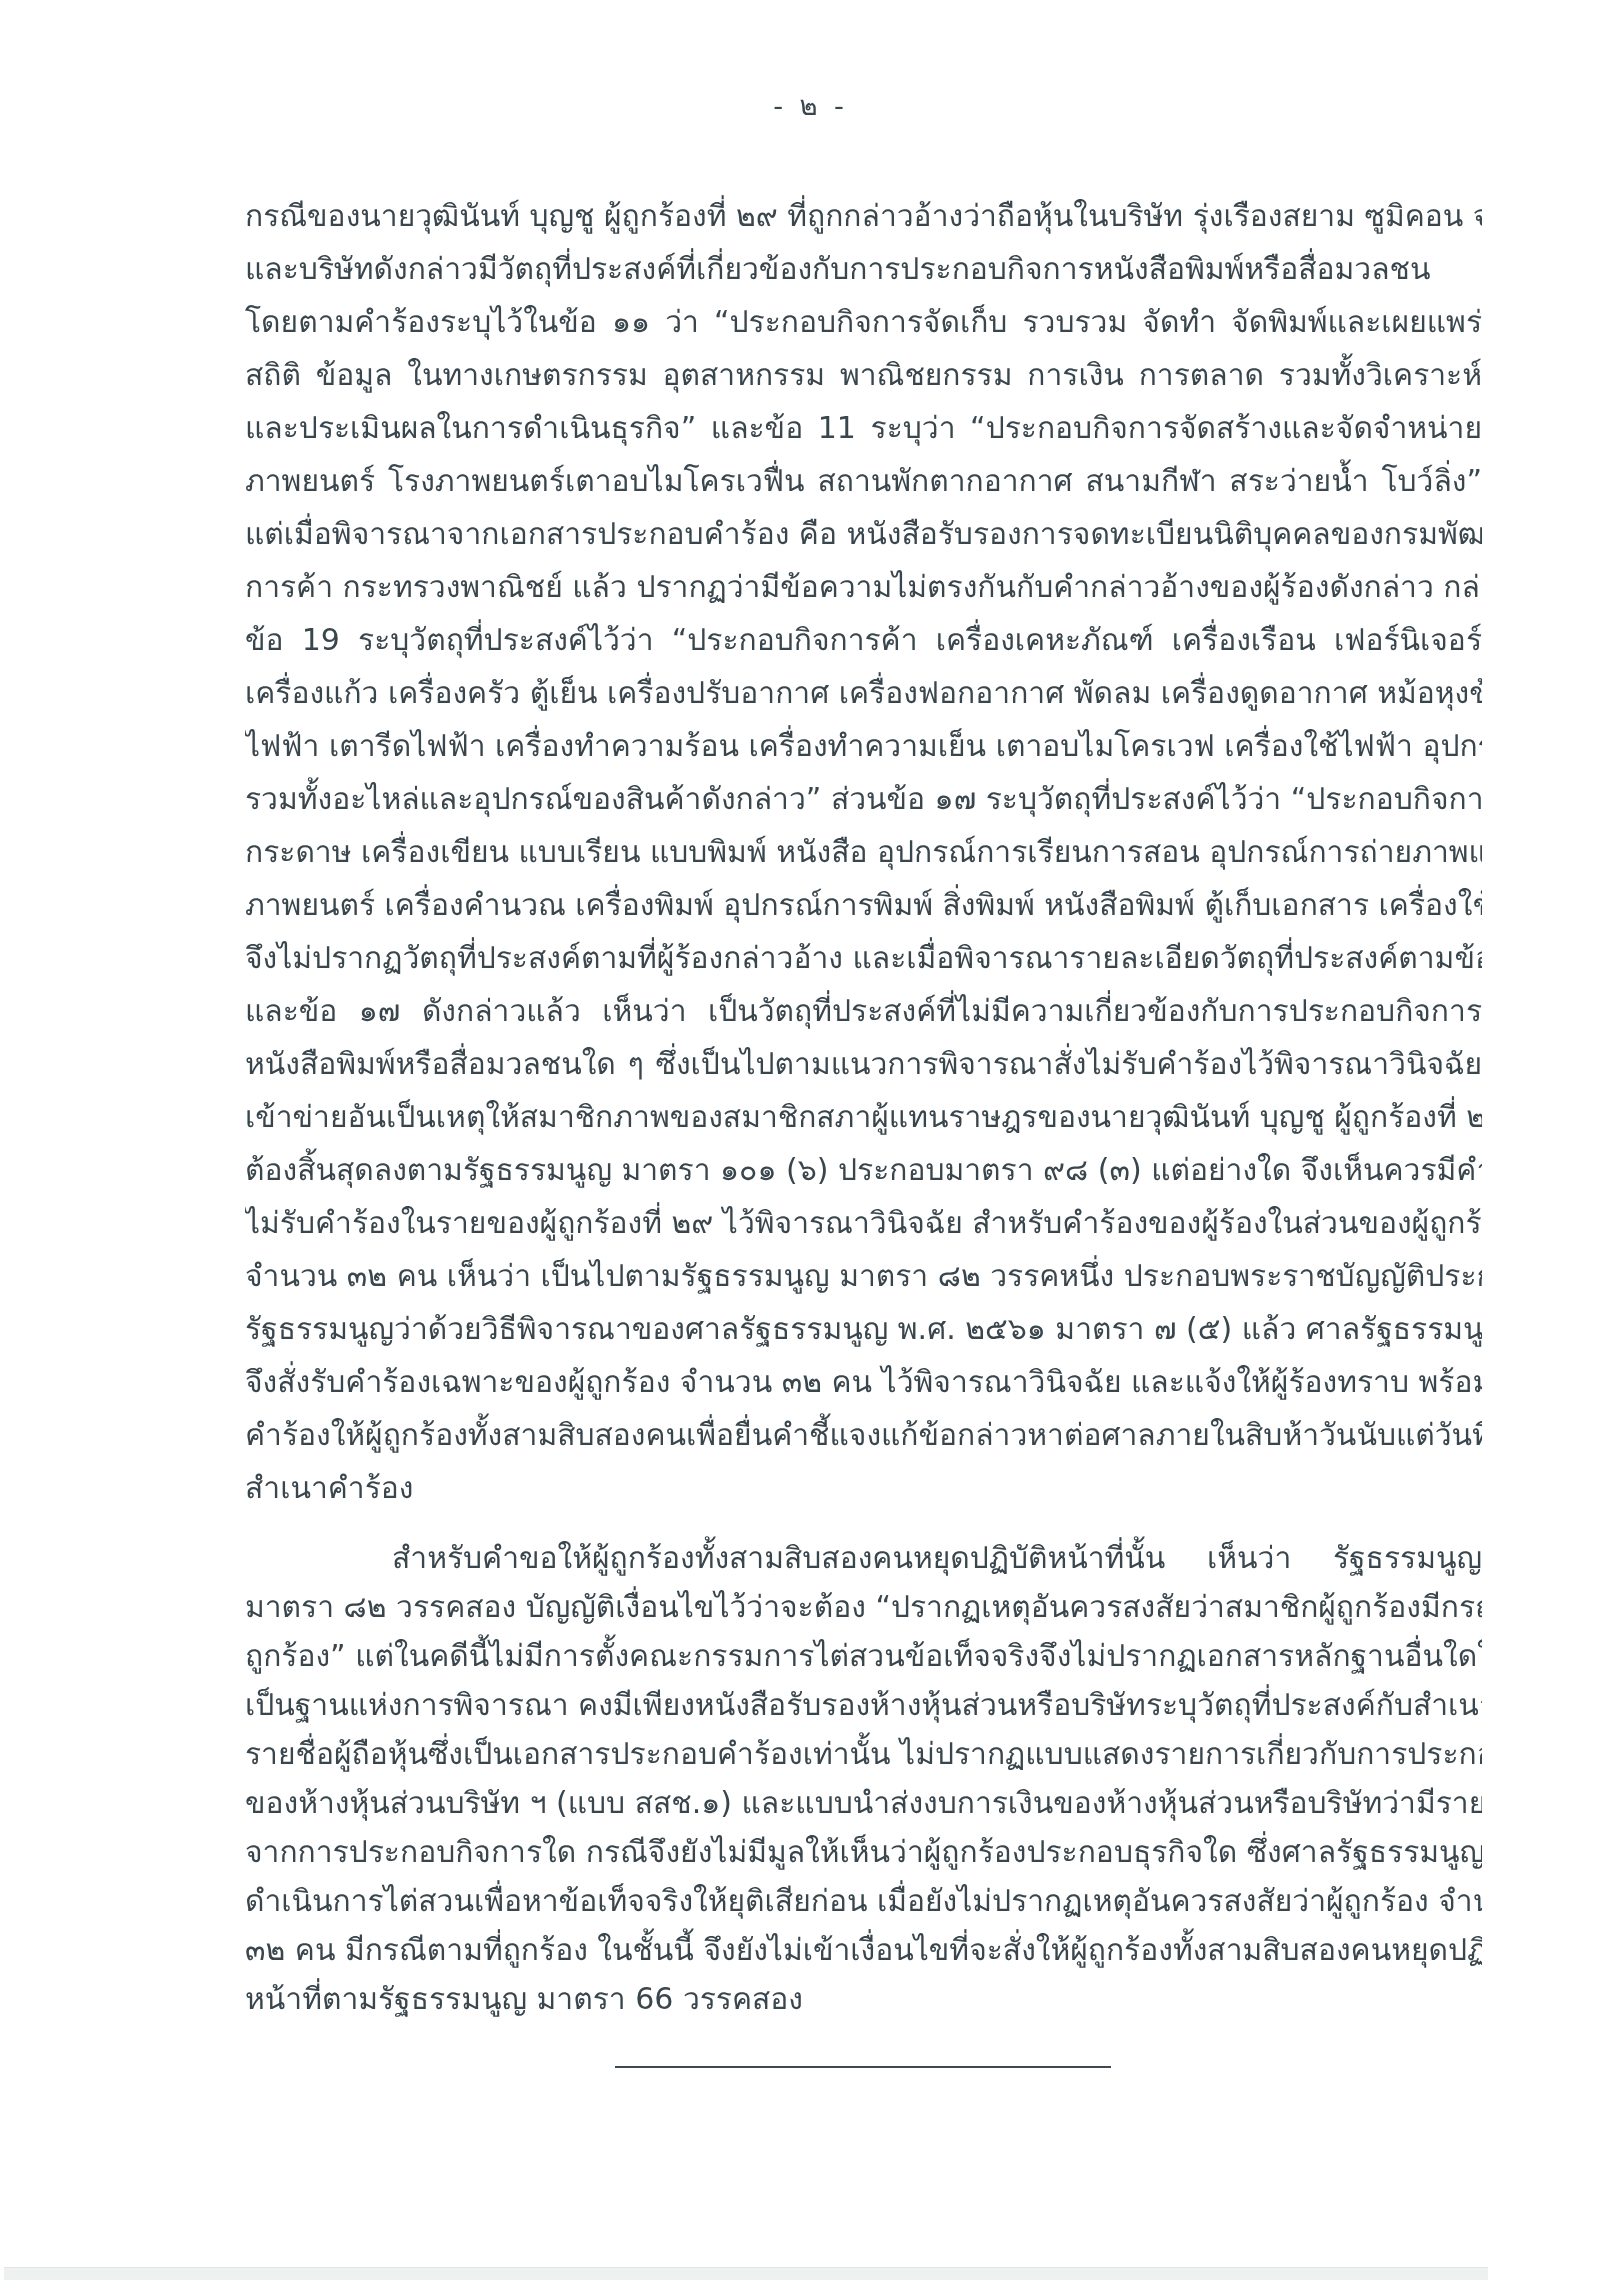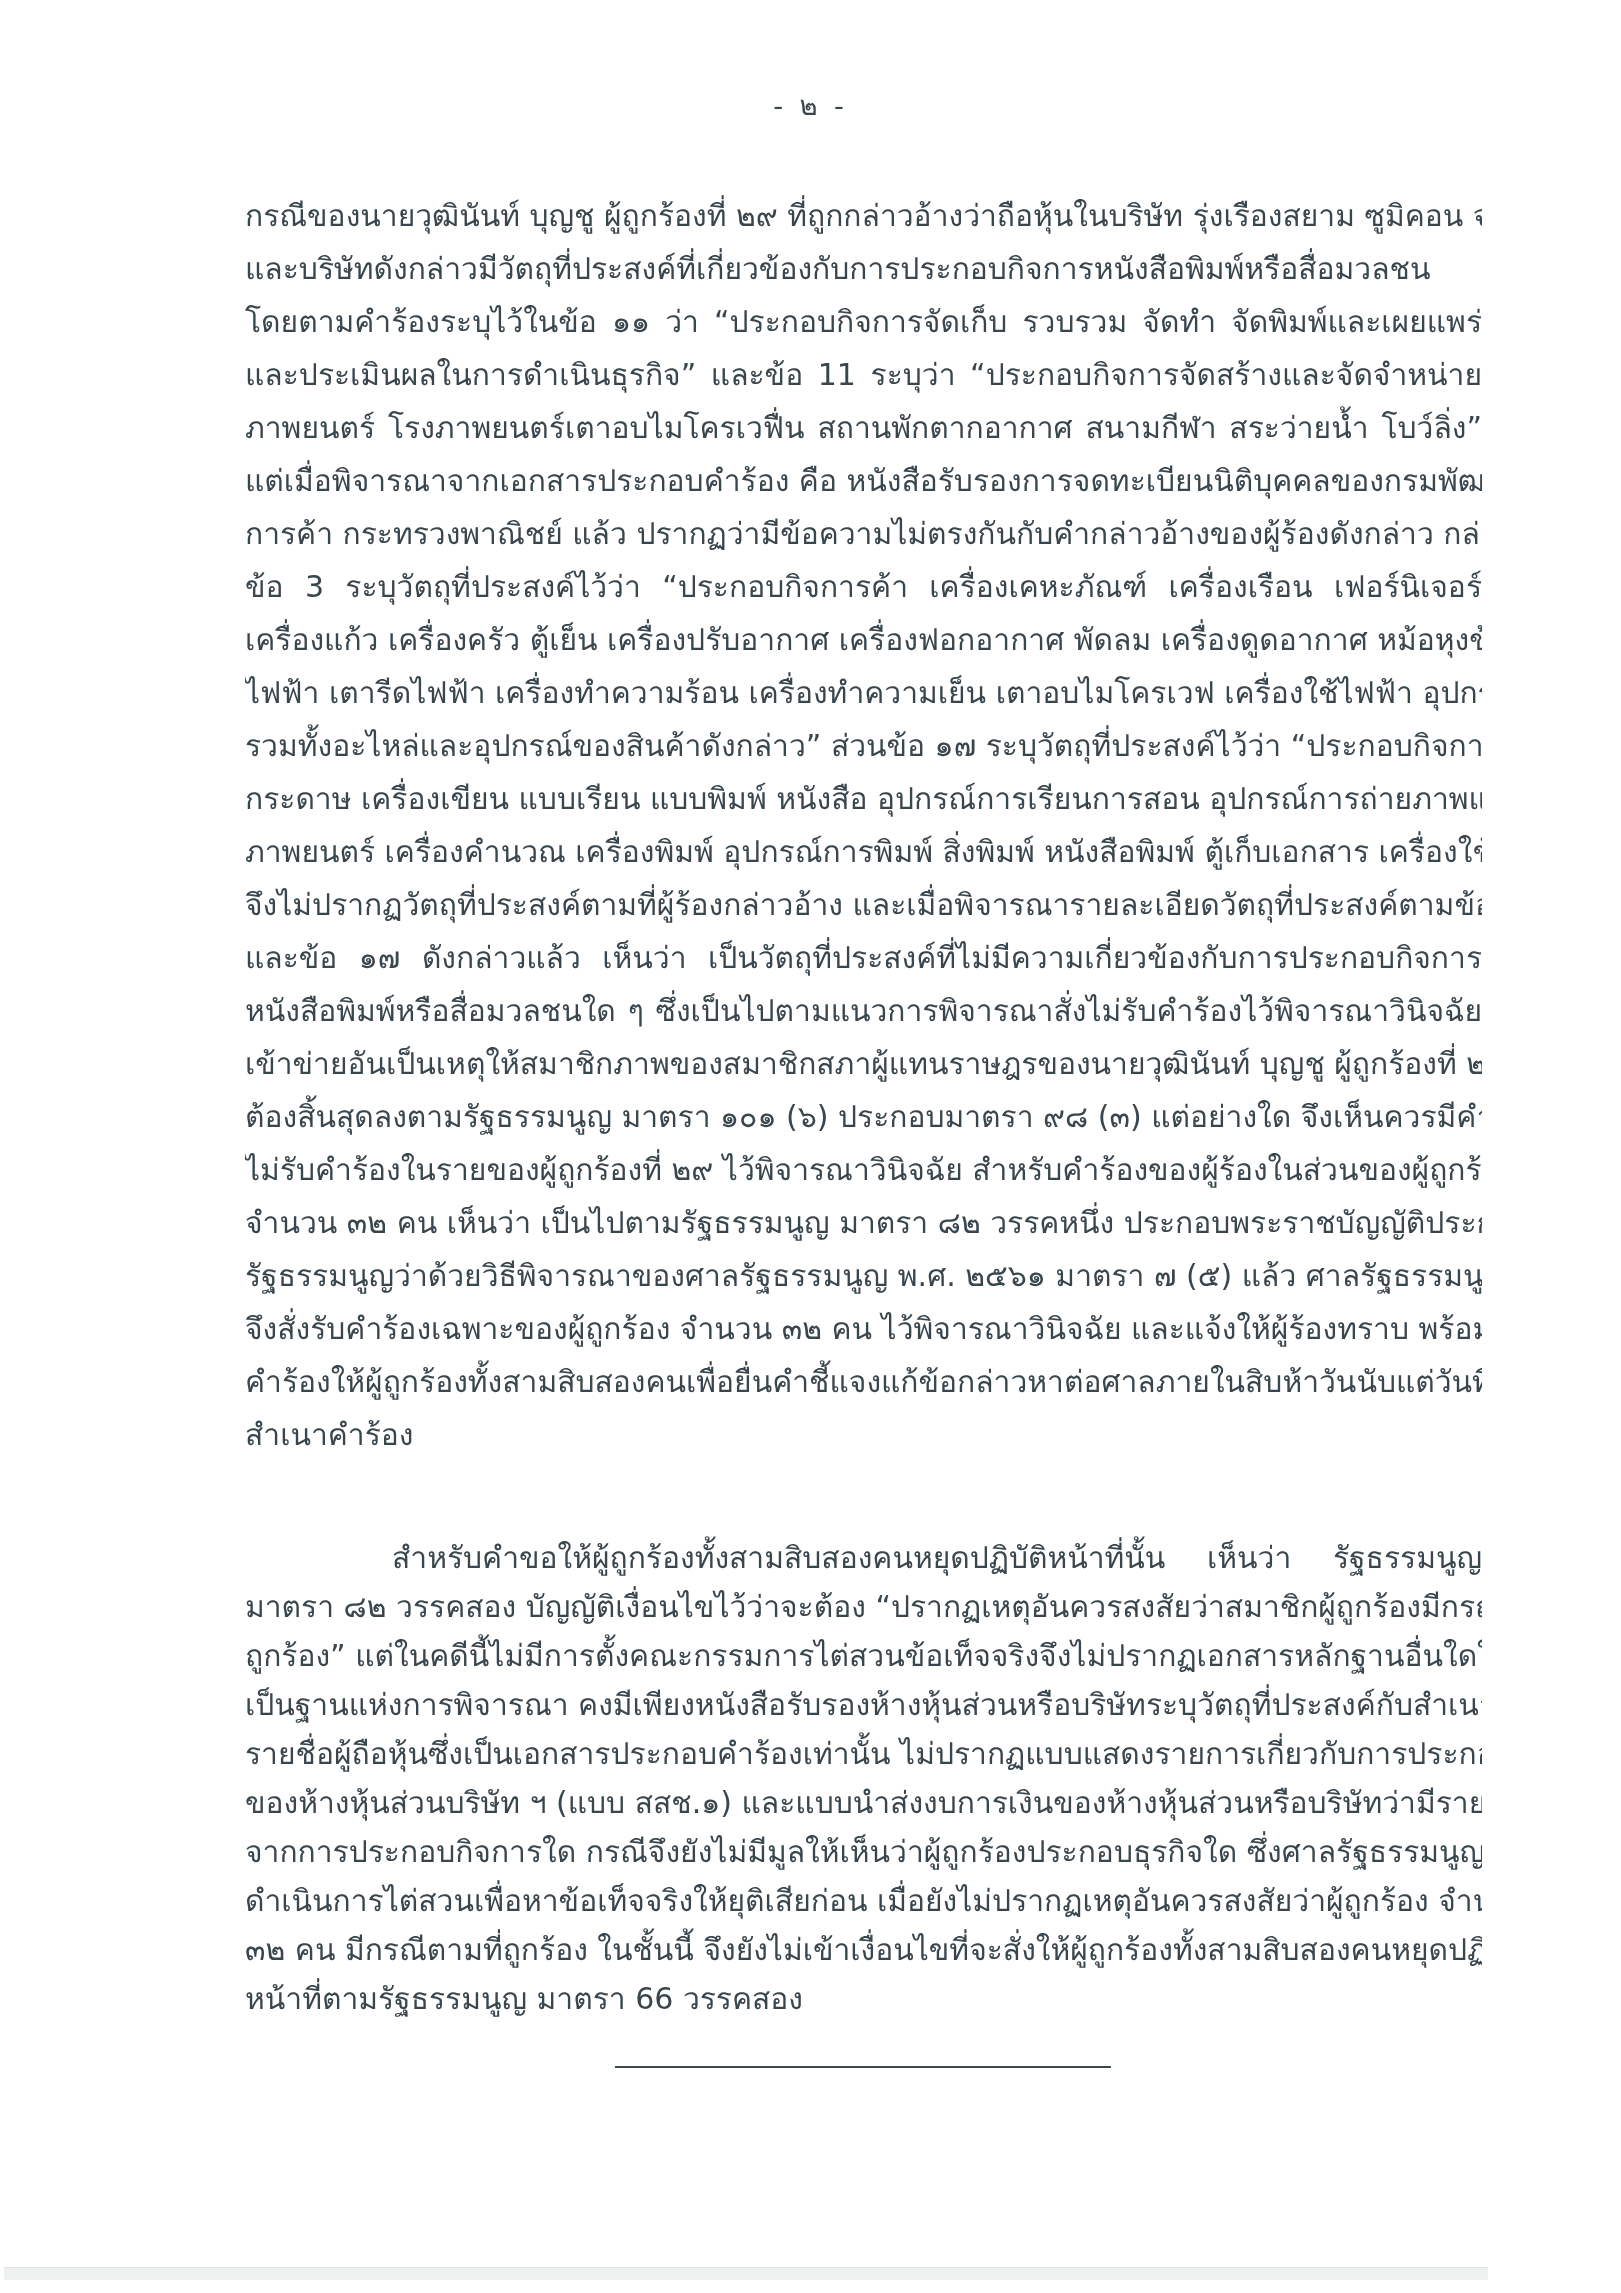--- a/index.html
+++ b/index.html
@@ -82,25 +82,26 @@
 <body>
 
 <div class="page">
 
   <div class="page-number">- ๒ -</div>
 
   <div class="para" id="para-1">
     <span class="line">กรณีของนายวุฒินันท์ บุญชู ผู้ถูกร้องที่ ๒๙ ที่ถูกกล่าวอ้างว่าถือหุ้นในบริษัท รุ่งเรืองสยาม ซูมิคอน จำกัด</span>
     <span class="line">และบริษัทดังกล่าวมีวัตถุที่ประสงค์ที่เกี่ยวข้องกับการประกอบกิจการหนังสือพิมพ์หรือสื่อมวลชน</span>
     <span class="line">โดยตามคำร้องระบุไว้ในข้อ ๑๑ ว่า “ประกอบกิจการจัดเก็บ รวบรวม จัดทำ จัดพิมพ์และเผยแพร่</span>
+    <span class="line">สถิติ ข้อมูล ในทางเกษตรกรรม อุตสาหกรรม พาณิชยกรรม การเงิน การตลาด รวมทั้งวิเคราะห์</span>
     <span class="line">และประเมินผลในการดำเนินธุรกิจ” และข้อ 11 ระบุว่า “ประกอบกิจการจัดสร้างและจัดจำหน่าย</span>
     <span class="line">ภาพยนตร์ โรงภาพยนตร์เตาอบไมโครเวฟื่น สถานพักตากอากาศ สนามกีฬา สระว่ายน้ำ โบว์ลิ่ง”</span>
     <span class="line">แต่เมื่อพิจารณาจากเอกสารประกอบคำร้อง คือ หนังสือรับรองการจดทะเบียนนิติบุคคลของกรมพัฒนาธุรกิจ</span>
     <span class="line">การค้า กระทรวงพาณิชย์ แล้ว ปรากฏว่ามีข้อความไม่ตรงกันกับคำกล่าวอ้างของผู้ร้องดังกล่าว กล่าวคือ</span>
-    <span class="line">ข้อ 3 ระบุวัตถุที่ประสงค์ไว้ว่า “ประกอบกิจการค้า เครื่องเคหะภัณฑ์ เครื่องเรือน เฟอร์นิเจอร์</span>
+    <span class="line">ข้อ 19 ระบุวัตถุที่ประสงค์ไว้ว่า “ประกอบกิจการค้า เครื่องเคหะภัณฑ์ เครื่องเรือน เฟอร์นิเจอร์</span>
     <span class="line">เครื่องแก้ว เครื่องครัว ตู้เย็น เครื่องปรับอากาศ เครื่องฟอกอากาศ พัดลม เครื่องดูดอากาศ หม้อหุงข้าว</span>
     <span class="line">ไฟฟ้า เตารีดไฟฟ้า เครื่องทำความร้อน เครื่องทำความเย็น เตาอบไมโครเวฟ เครื่องใช้ไฟฟ้า อุปกรณ์ไฟฟ้า</span>
     <span class="line">รวมทั้งอะไหล่และอุปกรณ์ของสินค้าดังกล่าว” ส่วนข้อ ๑๗ ระบุวัตถุที่ประสงค์ไว้ว่า “ประกอบกิจการค้า</span>
     <span class="line">กระดาษ เครื่องเขียน แบบเรียน แบบพิมพ์ หนังสือ อุปกรณ์การเรียนการสอน อุปกรณ์การถ่ายภาพและ</span>
     <span class="line">ภาพยนตร์ เครื่องคำนวณ เครื่องพิมพ์ อุปกรณ์การพิมพ์ สิ่งพิมพ์ หนังสือพิมพ์ ตู้เก็บเอกสาร เครื่องใช้</span>
     <span class="line">จึงไม่ปรากฏวัตถุที่ประสงค์ตามที่ผู้ร้องกล่าวอ้าง และเมื่อพิจารณารายละเอียดวัตถุที่ประสงค์ตามข้อ ๑๑</span>
     <span class="line">และข้อ ๑๗ ดังกล่าวแล้ว เห็นว่า เป็นวัตถุที่ประสงค์ที่ไม่มีความเกี่ยวข้องกับการประกอบกิจการ</span>
     <span class="line">หนังสือพิมพ์หรือสื่อมวลชนใด ๆ ซึ่งเป็นไปตามแนวการพิจารณาสั่งไม่รับคำร้องไว้พิจารณาวินิจฉัย</span>
     <span class="line">เข้าข่ายอันเป็นเหตุให้สมาชิกภาพของสมาชิกสภาผู้แทนราษฎรของนายวุฒินันท์ บุญชู ผู้ถูกร้องที่ ๒๙</span>
     <span class="line">ต้องสิ้นสุดลงตามรัฐธรรมนูญ มาตรา ๑๐๑ (๖) ประกอบมาตรา ๙๘ (๓) แต่อย่างใด จึงเห็นควรมีคำสั่ง</span>

